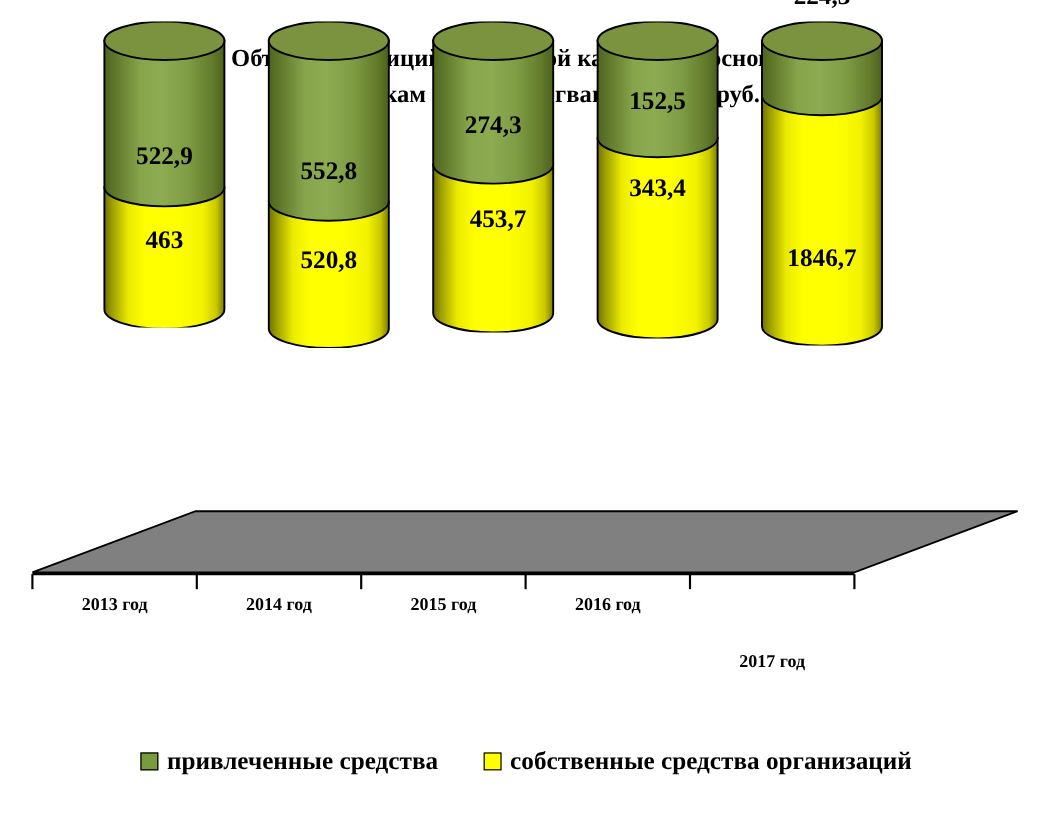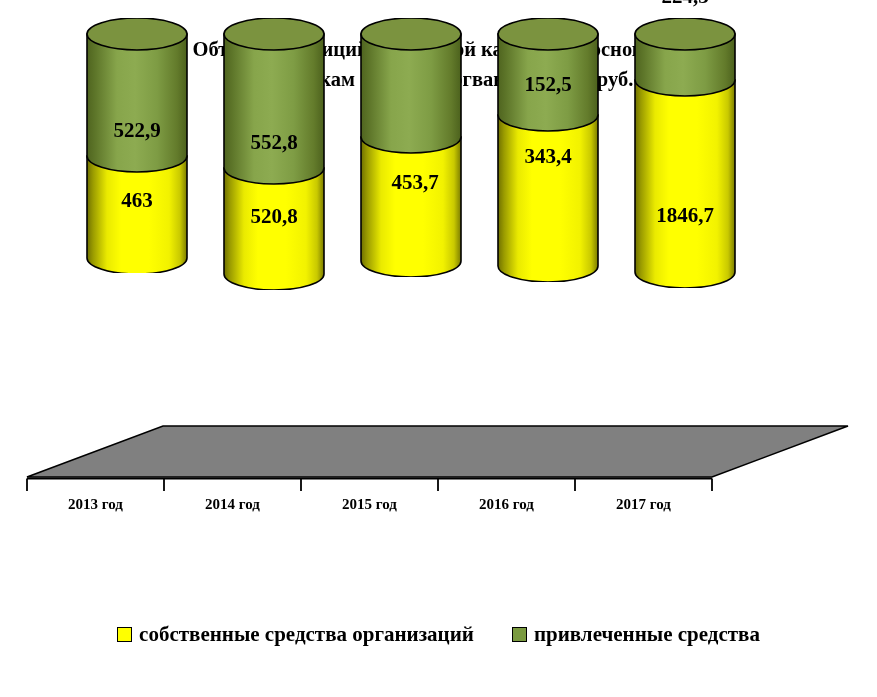--- a/index.html
+++ b/index.html
@@ -206,20 +206,21 @@
       <span class="seg-label" style="left:0; top:112px; width:108px;">552,8</span>
       <span class="seg-label" style="left:0; top:186px; width:108px;">520,8</span>
     </div>
 
     <div class="bar-group" style="left:357px; bottom:223px;">
       <svg class="bar-svg" width="108" height="259" viewBox="0 0 108 259">
         <path d="M4,119 L4,243 A50,16 0 0 0 104,243 L104,119 Z" fill="url(#gradYellow)" stroke="#000000" stroke-width="1.6"></path>
         <path d="M4,16 L4,119 A50,16 0 0 0 104,119 L104,16 Z" fill="url(#gradGreen)" stroke="#000000" stroke-width="1.6"></path>
         <ellipse cx="54" cy="16" rx="50" ry="16" fill="#7b933f" stroke="#000000" stroke-width="1.6"></ellipse>
       </svg>
+      <span class="seg-label" style="left:0; top:74px; width:108px;">274,3</span>
       <span class="seg-label" style="left:4px; top:152px; width:108px;">453,7</span>
     </div>
 
     <div class="bar-group" style="left:494px; bottom:218px;">
       <svg class="bar-svg" width="108" height="264" viewBox="0 0 108 264">
         <path d="M4,97 L4,248 A50,16 0 0 0 104,248 L104,97 Z" fill="url(#gradYellow)" stroke="#000000" stroke-width="1.6"></path>
         <path d="M4,16 L4,97 A50,16 0 0 0 104,97 L104,16 Z" fill="url(#gradGreen)" stroke="#000000" stroke-width="1.6"></path>
         <ellipse cx="54" cy="16" rx="50" ry="16" fill="#7b933f" stroke="#000000" stroke-width="1.6"></ellipse>
       </svg>
       <span class="seg-label" style="left:0; top:54px; width:108px;">152,5</span>
@@ -236,27 +237,27 @@
       <span class="seg-label" style="left:0; top:140px; width:108px;margin-top:45px;">1846,7</span>
     </div>
 
   </div>
 
   <div class="cat-labels">
     <span class="cat-label" style="left:27px;  width:137px;">2013 год</span>
     <span class="cat-label" style="left:164px; width:137px;">2014 год</span>
     <span class="cat-label" style="left:301px; width:137px;">2015 год</span>
     <span class="cat-label" style="left:438px; width:137px;">2016 год</span>
-    <span class="cat-label" style="left:575px; width:137px;">2017 год</span>
+    <span class="cat-label" style="left:575px; width:137px;margin-top:48px;">2017 год</span>
   </div>
 
   <div class="legend">
+    <div class="legend-item">
+      <span class="legend-swatch" style="background:#7a9a40;"></span>
+      <span class="legend-text">привлеченные средства</span>
+    </div>
     <div class="legend-item">
       <span class="legend-swatch" style="background:#ffff00;"></span>
       <span class="legend-text">собственные средства организаций</span>
     </div>
-    <div class="legend-item">
-      <span class="legend-swatch" style="background:#7a9a40;"></span>
-      <span class="legend-text">привлеченные средства</span>
-    </div>
   </div>
 
 </div>
 
 </body></html>

